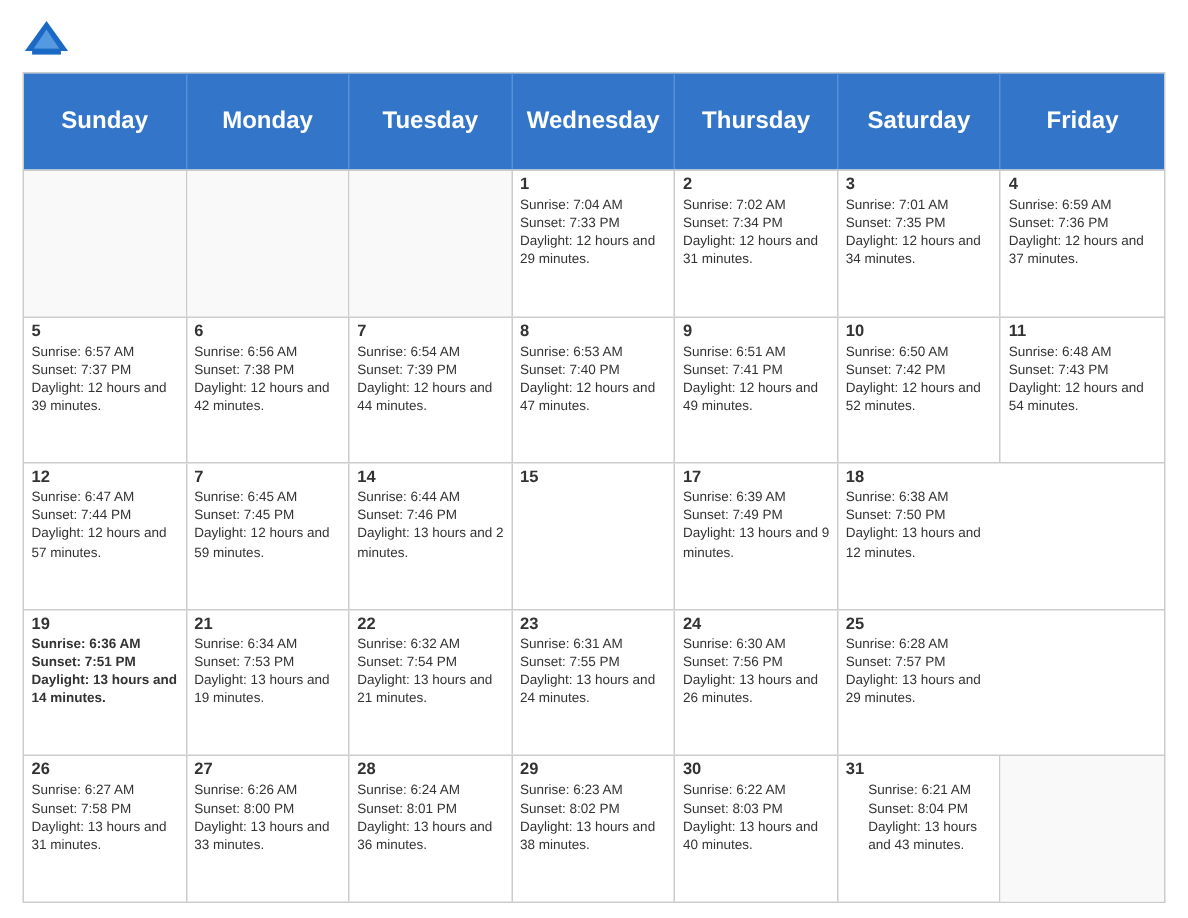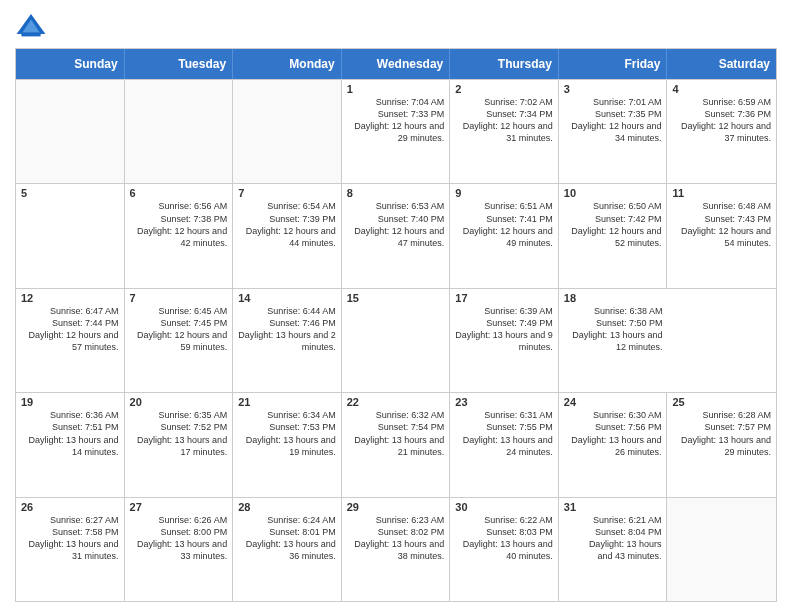--- a/index.html
+++ b/index.html
@@ -58,25 +58,25 @@
       flex-direction: column;
       border: 1px solid #ccc;
     }
     .cal-header-row {
       display: grid;
       grid-template-columns: repeat(7, 1fr);
       background: #3375c8;
     }
     .cal-header-cell {
       color: white;
-      font-size: 12px;
+      font-size: 16px;
       font-weight: bold;
-      padding: 8px 6px;
+      padding: 23px 6px;
       border-right: 1px solid #5590d8;
-      text-align: right;
+      text-align: center;
     }
     .cal-header-cell:last-child { border-right: none; }
     .cal-body {
       flex: 1;
       display: flex;
       flex-direction: column;
     }
     .cal-row {
       display: grid;
       grid-template-columns: repeat(7, 1fr);
@@ -95,21 +95,20 @@
     .cal-cell.empty { background: #f9f9f9; }
     .day-number {
       font-size: 11px;
       font-weight: bold;
       margin-bottom: 1px;
     }
     .day-info {
       font-size: 9px;
       line-height: 1.35;
       color: #333;
-      text-align: right;
     }
   </style>
 </head>
 <body>
 
 <div class="page">
   <div class="header">
     <div class="logo">
       <svg class="logo-icon" viewBox="0 0 40 40" xmlns="http://www.w3.org/2000/svg">
         <polygon points="20,5 38,30 2,30" fill="#1a69c4"></polygon>
@@ -123,26 +122,26 @@
     </div>
     <div class="title-area">
       <div class="month-title"></div>
       <div class="subtitle"></div>
     </div>
   </div>
 
   <div class="calendar">
     <div class="cal-header-row" id="cal-header">
         <div class="cal-header-cell">Sunday</div>
+        <div class="cal-header-cell">Monday</div>
         <div class="cal-header-cell">Tuesday</div>
-        <div class="cal-header-cell">Monday</div>
         <div class="cal-header-cell">Wednesday</div>
         <div class="cal-header-cell">Thursday</div>
+        <div class="cal-header-cell">Saturday</div>
         <div class="cal-header-cell">Friday</div>
-        <div class="cal-header-cell">Saturday</div>
       </div>
     <div class="cal-body" id="cal-body">
         <div class="cal-row">
           <div class="cal-cell empty"></div>
           <div class="cal-cell empty"></div>
           <div class="cal-cell empty"></div>
           <div class="cal-cell">
             <div class="day-number">1</div>
             <div class="day-info" style="white-space: pre-line;">Sunrise: 7:04 AM
 Sunset: 7:33 PM
@@ -163,20 +162,23 @@
           <div class="cal-cell">
             <div class="day-number">4</div>
             <div class="day-info" style="white-space: pre-line;">Sunrise: 6:59 AM
 Sunset: 7:36 PM
 Daylight: 12 hours and 37 minutes.</div>
           </div>
         </div>
         <div class="cal-row">
           <div class="cal-cell">
             <div class="day-number">5</div>
+            <div class="day-info" style="white-space: pre-line;">Sunrise: 6:57 AM
+Sunset: 7:37 PM
+Daylight: 12 hours and 39 minutes.</div>
           </div>
           <div class="cal-cell">
             <div class="day-number">6</div>
             <div class="day-info" style="white-space: pre-line;">Sunrise: 6:56 AM
 Sunset: 7:38 PM
 Daylight: 12 hours and 42 minutes.</div>
           </div>
           <div class="cal-cell">
             <div class="day-number">7</div>
             <div class="day-info" style="white-space: pre-line;">Sunrise: 6:54 AM
@@ -239,29 +241,23 @@
           <div class="cal-cell">
             <div class="day-number">18</div>
             <div class="day-info" style="white-space: pre-line;">Sunrise: 6:38 AM
 Sunset: 7:50 PM
 Daylight: 13 hours and 12 minutes.</div>
           </div>
         </div>
         <div class="cal-row">
           <div class="cal-cell">
             <div class="day-number">19</div>
-            <div class="day-info" style="white-space: pre-line;">Sunrise: 6:36 AM
+            <div class="day-info" style="white-space: pre-line; font-weight: bold;">Sunrise: 6:36 AM
 Sunset: 7:51 PM
 Daylight: 13 hours and 14 minutes.</div>
-          </div>
-          <div class="cal-cell">
-            <div class="day-number">20</div>
-            <div class="day-info" style="white-space: pre-line;">Sunrise: 6:35 AM
-Sunset: 7:52 PM
-Daylight: 13 hours and 17 minutes.</div>
           </div>
           <div class="cal-cell">
             <div class="day-number">21</div>
             <div class="day-info" style="white-space: pre-line;">Sunrise: 6:34 AM
 Sunset: 7:53 PM
 Daylight: 13 hours and 19 minutes.</div>
           </div>
           <div class="cal-cell">
             <div class="day-number">22</div>
             <div class="day-info" style="white-space: pre-line;">Sunrise: 6:32 AM

